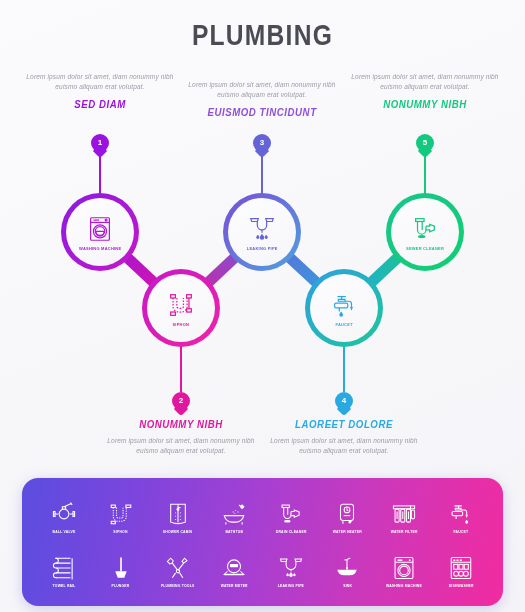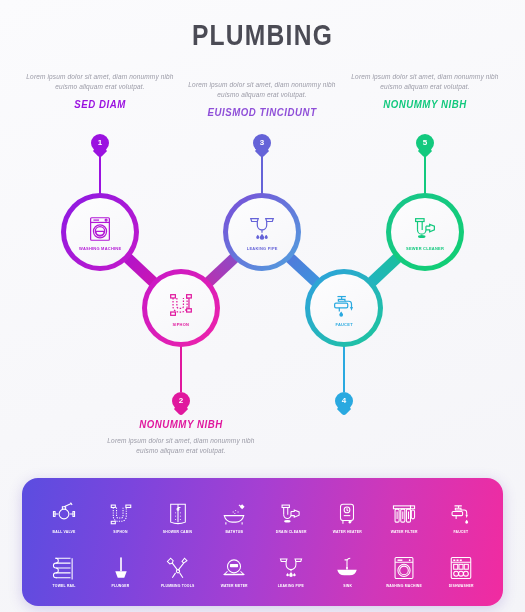--- a/index.html
+++ b/index.html
@@ -156,20 +156,24 @@
   </div>
   <div class="tblock" style="left:350px;top:72px;">
     <div class="lorem">Lorem ipsum dolor sit amet, diam nonummy nibh euismo aliquam erat volutpat.</div>
     <div class="heading" style="color:#13c97e">NONUMMY NIBH</div>
   </div>
 
   <div class="tblock below" style="left:106px;top:418px;">
     <div class="heading" style="color:#e0189e">NONUMMY NIBH</div>
     <div class="lorem">Lorem ipsum dolor sit amet, diam nonummy nibh euismo aliquam erat volutpat.</div>
   </div>
+  <div class="tblock below" style="left:269px;top:418px;">
+    <div class="heading" style="color:#2aa9e0">LAOREET DOLORE</div>
+    <div class="lorem">Lorem ipsum dolor sit amet, diam nonummy nibh euismo aliquam erat volutpat.</div>
+  </div>
 
   <div class="pin" style="left:89px;top:134px;">
     <div class="bulb" style="background:#9b12e0">
         <span class="num">1</span>
       </div>
   </div>
   <div class="pin" style="left:251px;top:134px;">
     <div class="bulb" style="background:#6563d8">
         <span class="num">3</span>
       </div>

